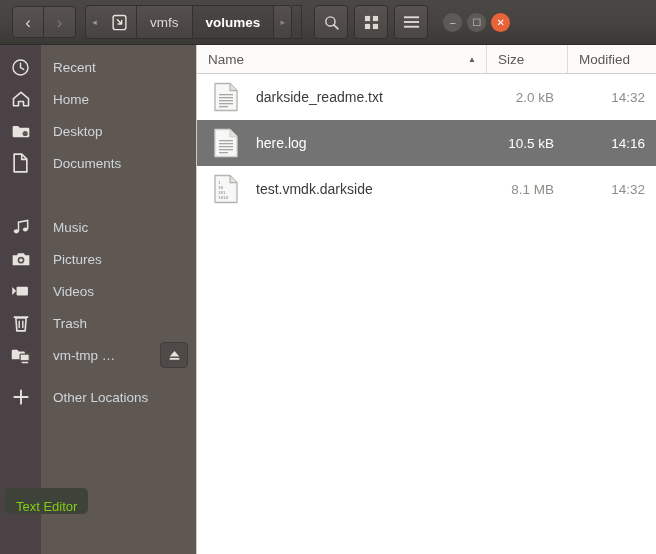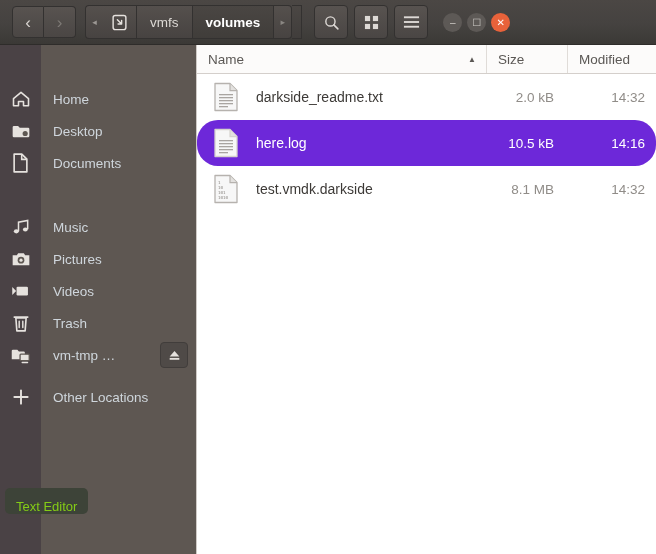--- a/index.html
+++ b/index.html
@@ -121,21 +121,21 @@
   }
   .ch-name{ width:290px; }
   .ch-size{ width:81px; }
   .ch-mod{ flex:1; border-right:none; }
   .sortarrow{ position:absolute; right:10px; font-size:8px; color:#5b5855; }
 
   .row{
     display:flex; align-items:center; height:46px;
     font-size:14px; color:#3d3a37; cursor:pointer;
   }
-  .row.sel{ background:#6d28d9; color:#ffffff;border-radius:21px; }
+  .row.sel{ background:#737373; color:#ffffff; }
   .cell-name{ width:290px; display:flex; align-items:center; padding-left:16px; }
   .cell-size{ width:81px; text-align:right; padding-right:14px; color:#908c88; font-size:13.5px; }
   .cell-mod{ flex:1; text-align:right; padding-right:11px; color:#908c88; font-size:13.5px; }
   .row.sel .cell-size, .row.sel .cell-mod{ color:#ffffff; }
   .fname{ margin-left:17px; }
   .ficon{ width:26px; height:30px; flex:none; }
 </style>
 </head>
 <body>
 
@@ -212,20 +212,29 @@
       </div>
       <div class="wbtn close">
         <span>✕</span>
       </div>
     </div>
   </div>
 
   <div class="iconstrip"></div>
   <div class="sidebar">
 
+    <div class="sb-row" style="top:6px">
+      <div class="sb-ic">
+        <svg width="19" height="19" viewBox="0 0 24 24">
+            <circle cx="12" cy="12" r="9.5" fill="none" stroke="#e6e2de" stroke-width="1.8"></circle>
+            <path d="M12 6.5V12l4 2.4" fill="none" stroke="#e6e2de" stroke-width="1.8" stroke-linecap="round"></path>
+          </svg>
+      </div>
+      <span class="sb-label">Recent</span>
+    </div>
 
     <div class="sb-row" style="top:38px">
       <div class="sb-ic">
         <svg width="20" height="20" viewBox="0 0 24 24">
             <path d="M3 11.5 12 4l9 7.5V20h-6v-5h-6v5H3z" fill="none" stroke="#e6e2de" stroke-width="1.9" stroke-linejoin="round"></path>
           </svg>
       </div>
       <span class="sb-label">Home</span>
     </div>
 

